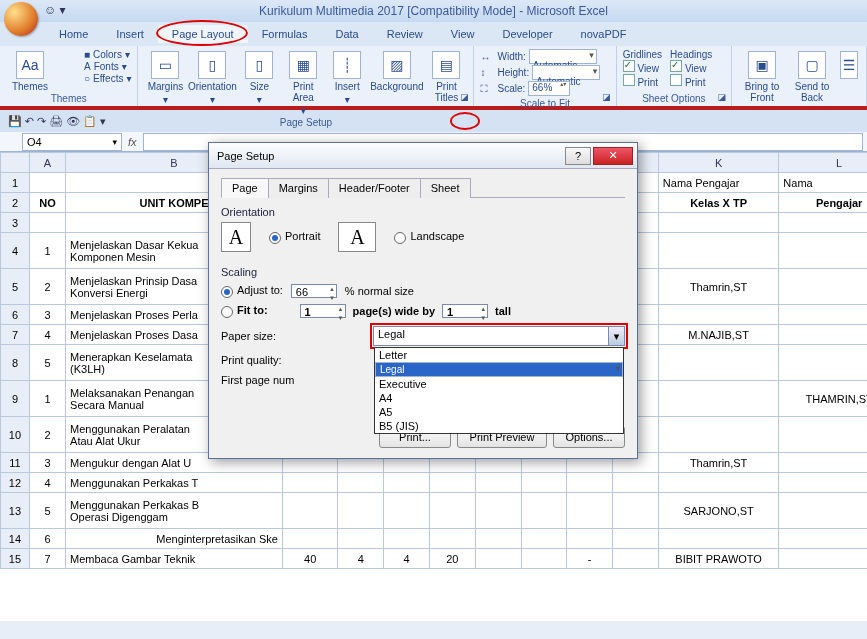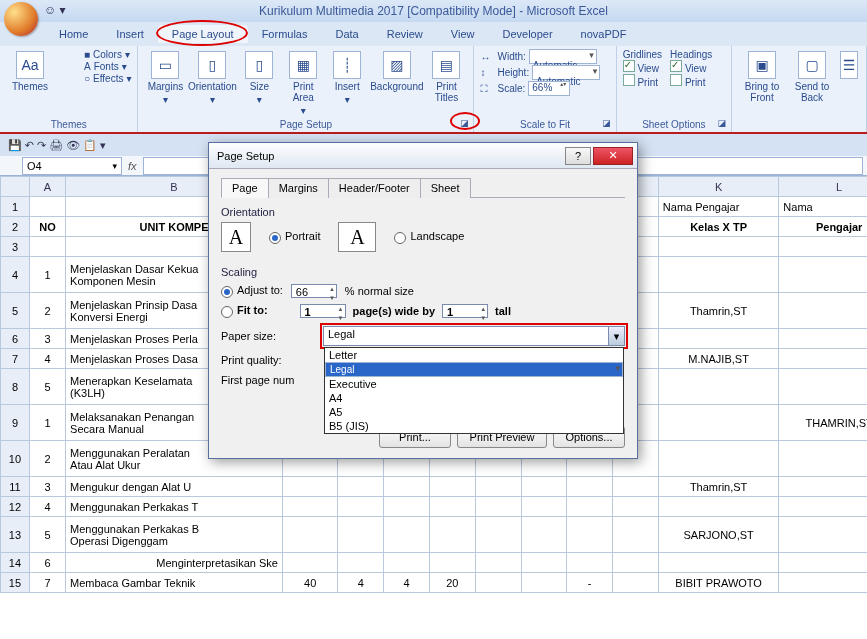--- a/index.html
+++ b/index.html
@@ -4,21 +4,21 @@
 <style>
   * { margin:0; padding:0; box-sizing:border-box; font-family:"Segoe UI",Tahoma,sans-serif; }
   body { background:#e8eef7; width:867px; height:639px; overflow:hidden; position:relative; font-size:11px; }
   .titlebar { height:22px; background:linear-gradient(#dce8f7,#c5d9f1); display:flex; align-items:center; justify-content:center; color:#3b5998; font-size:12px; position:relative; }
   .titlebar .office-btn { position:absolute; left:4px; top:2px; width:34px; height:34px; border-radius:50%; background:radial-gradient(circle at 30% 30%,#ffe08a,#e07b2a 60%,#a23 100%); box-shadow:1px 1px 2px rgba(0,0,0,.3); z-index:5; }
   .titlebar .qat { position:absolute; left:44px; top:3px; display:flex; gap:6px; color:#335; font-size:12px; }
   .menubar { height:24px; display:flex; align-items:center; gap:0; padding-left:45px; background:#dbe7f5; }
   .menubar .tab { padding:3px 14px; color:#2a4b8d; cursor:pointer; border-radius:3px 3px 0 0; position:relative;text-align:right; }
   .menubar .tab.active { background:#f0f5fb; }
   .ann-elise { position:absolute; border:2px solid #d00; border-radius:50%; pointer-events:none; }
-  .ribbon { height:88px; background:#eaf1fb; display:flex; border-bottom:2px solid #b91c1c; }
+  .ribbon { height:64px; background:#eaf1fb; display:flex; border-bottom:4px solid #b91c1c; }
   .ribbon .group { border-right:1px solid #c0d0e8; padding:3px 6px 2px; display:flex; flex-direction:column; justify-content:space-between; position:relative; }
   .ribbon .group-label { text-align:center; color:#3b5998; font-size:10px; padding-top:1px; }
   .ribbon .dlg-launch { position:absolute; right:3px; bottom:2px; width:12px; height:12px; font-size:9px; color:#3b5998; text-align:center; cursor:pointer; }
   .ribbon .btns { display:flex; align-items:flex-start; gap:2px; flex:1; }
   .big-btn { width:48px; display:flex; flex-direction:column; align-items:center; gap:2px; color:#2a4b8d; font-size:10px; text-align:center; cursor:pointer; padding-top:2px; }
   .big-btn .ico { width:28px; height:28px; background:#fff; border:1px solid #9db4d6; display:flex; align-items:center; justify-content:center; font-size:14px; }
   .themes-left { display:flex; flex-direction:column; gap:1px; font-size:10px; color:#2a4b8d; padding-left:28px; }
   .themes-left div { display:flex; align-items:center; gap:3px; cursor:pointer; }
   .chk { width:12px; height:12px; border:1px solid #7a9; background:#fff; display:inline-block; position:relative; }
   .chk.on::after { content:"✓"; position:absolute; left:0; top:-2px; font-size:10px; color:#2a6b2a; }
@@ -48,21 +48,21 @@
   .dlg-title .wbtn { width:26px; height:18px; border:1px solid #888; background:linear-gradient(#f8f8f8,#ddd); display:flex; align-items:center; justify-content:center; font-size:11px; cursor:pointer; }
   .dlg-title .wclose { width:40px; background:linear-gradient(#e56,#c22); color:#fff; border:1px solid #922; }
   .dlg-body { padding:8px 12px 10px; }
   .tabset { display:flex; border-bottom:1px solid #aab; }
   .tabset .dtab { padding:3px 10px; border:1px solid #aab; border-bottom:none; background:#eee; margin-right:-1px; position:relative; top:1px; cursor:pointer; }
   .tabset .dtab.active { background:#f8f8f8; border-bottom:1px solid #f8f8f8; }
   .orow { display:flex; align-items:center; gap:18px; margin-top:4px; }
   .radio { width:12px; height:12px; border:1px solid #666; border-radius:50%; background:#fff; display:inline-block; position:relative; vertical-align:middle; margin-right:4px; }
   .radio.on::after { content:""; position:absolute; left:2px; top:2px; width:6px; height:6px; border-radius:50%; background:#2a66c8; }
   .Aico { width:30px; height:30px; border:1px solid #888; background:#fff; display:inline-flex; align-items:center; justify-content:center; font-family:"Times New Roman",serif; font-size:20px; }
-  .frow { display:flex; align-items:center; gap:6px; margin-top:8px; }
+  .frow { display:flex; align-items:center; gap:24px; margin-top:8px; }
   .frow label { width:96px; }
   .combo { flex:1; height:20px; border:1px solid #7a8aad; background:#fff; padding:1px 18px 1px 4px; position:relative; }
   .combo .cbtn { position:absolute; right:0; top:0; width:16px; height:18px; background:linear-gradient(#eef,#bcd); border-left:1px solid #7a8aad; text-align:center; line-height:18px; cursor:pointer; }
   .redbox { outline:2px solid #d00; outline-offset:1px; }
   .dropdown { position:absolute; left:0; top:20px; width:100%; background:#fff; border:1px solid #333; z-index:30; }
   .dropdown .opt { padding:1px 4px; cursor:pointer; }
   .dropdown .opt.sel { background:#2a66c8; color:#fff; }
   .dlg-buttons { display:flex; justify-content:flex-end; gap:6px; margin-top:40px; }
   .dlg-buttons.row2 { margin-top:8px; }
   .btn { min-width:72px; height:22px; border:1px solid #888; background:linear-gradient(#fdfdfd,#e3e3e3); border-radius:3px; cursor:pointer; font-size:11px; }
@@ -501,21 +501,21 @@
       <label><span class="radio"></span><span>Fit to:</span></label>
       <span style="width:18px"></span>
       <span class="spin2">1</span>
       <span>page(s) wide by</span>
       <span class="spin2">1</span>
       <span>tall</span>
     </div>
 
     <div class="frow">
       <label>Paper size:</label>
-      <div class="combo redbox" style="position:relative;">
+      <div class="combo redbox" style="position:relative;margin-left:32px;">
         <span>Legal</span>
         <div class="cbtn">▾</div>
         <div class="dropdown" id="paperdd">
             <div class="opt">Letter</div>
             <div class="opt sel">Legal</div>
             <div class="opt">Executive</div>
             <div class="opt">A4</div>
             <div class="opt">A5</div>
             <div class="opt">B5 (JIS)</div>
           </div>

